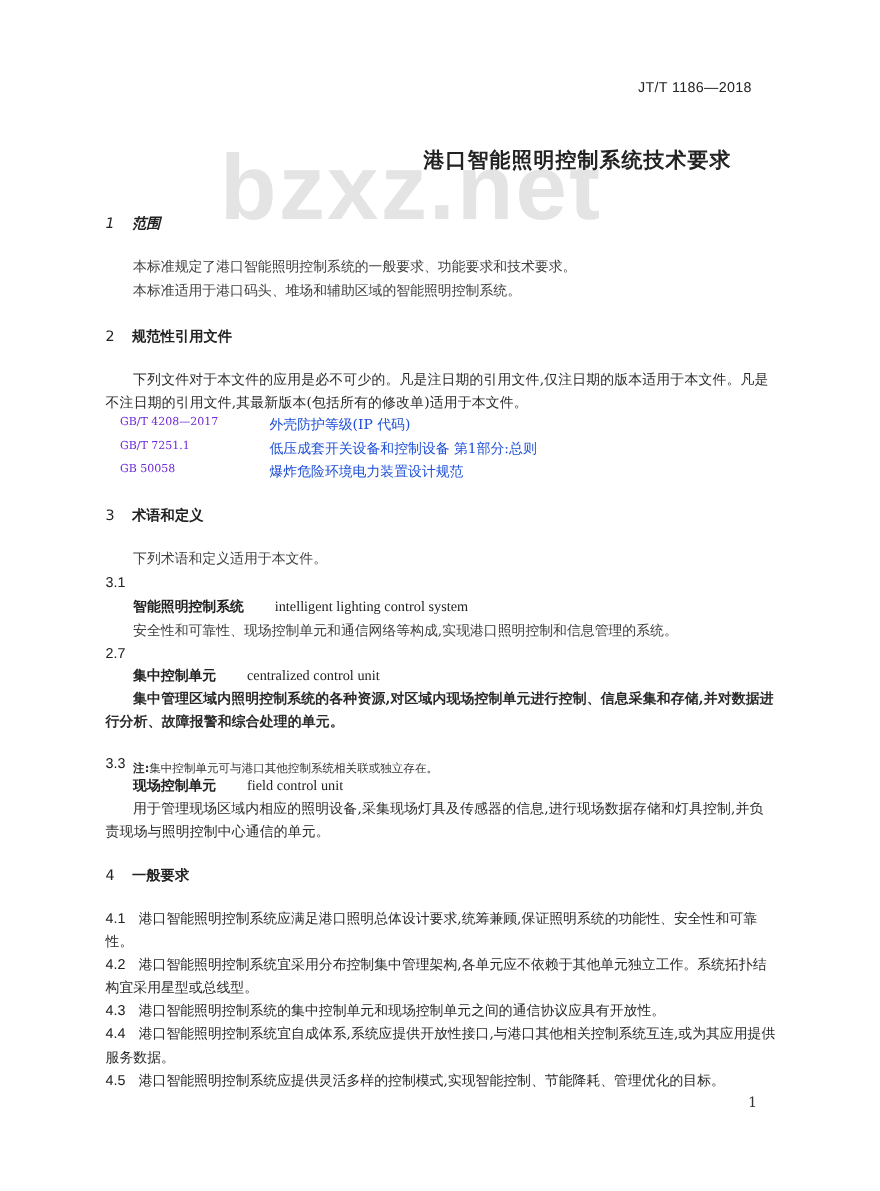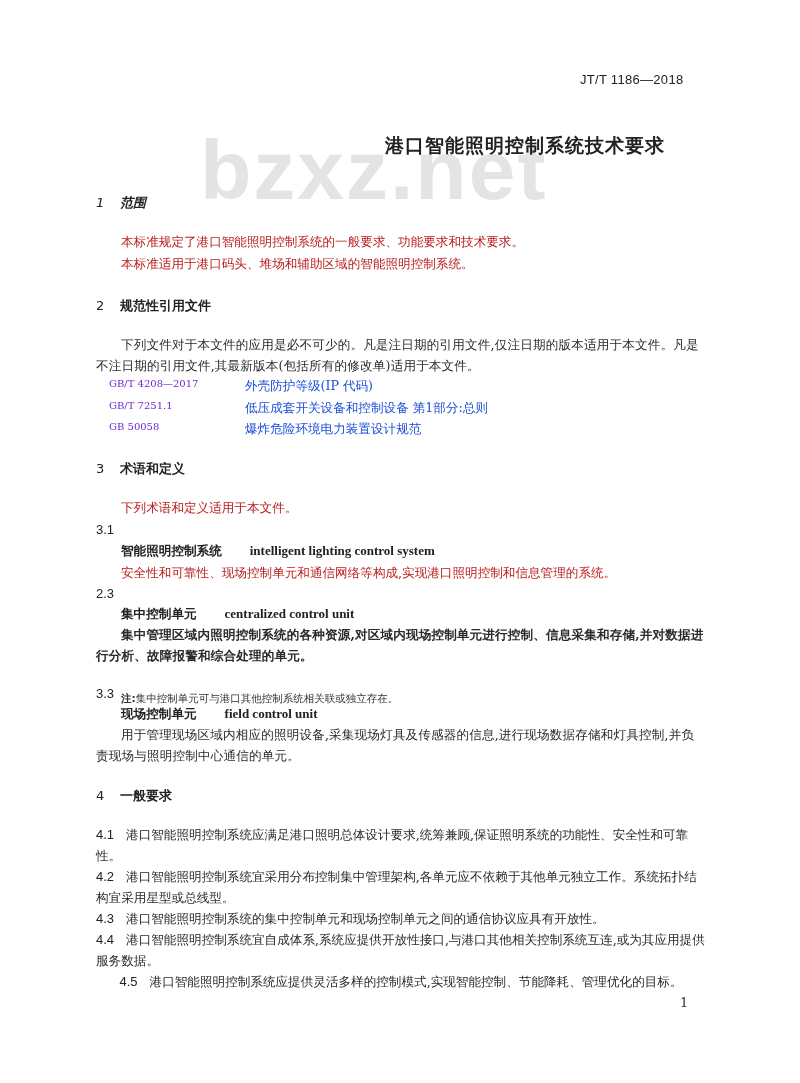--- a/index.html
+++ b/index.html
@@ -24,32 +24,32 @@
   }
   .h1 {
     left: 96px; font-family: "DejaVu Sans", "Liberation Sans", sans-serif;
     font-size: 13px; font-weight: bold; color: #222; z-index: 1;
   }
   .h1 .num { display: inline-block; width: 24px; font-weight: normal; }
   .p {
     left: 96px; width: 610px; font-size: 12.6px; line-height: 21px;
     text-indent: 25px; color: #2a2a2a; letter-spacing: 0.15px; z-index: 1;
   }
-  .line { left: 121px; font-size: 12.6px; color: #b91c1c; z-index: 1; }
+  .line { left: 121px; font-size: 12.6px; color: #404040; z-index: 1; }
   .ref-code { left: 109px; font-size: 10px; color: #6d28d9; }
   .ref-title { left: 245px; font-size: 12.6px; color: #1d4ed8; }
   .clause-no {
     left: 96px; font-family: "Liberation Sans", "DejaVu Sans", sans-serif;
     font-size: 13px; color: #222;
   }
   .term {
     left: 121px; font-size: 12.6px; color: #222;
   }
   .term .zh { font-family: "DejaVu Sans", "Liberation Sans", sans-serif; font-weight: bold; }
-  .term .en { font-family: "Liberation Serif", "DejaVu Serif", serif; font-weight: bold; margin-left: 12px; font-size: 13px; padding-left: 16px; }
+  .term .en { font-family: "Liberation Serif", "DejaVu Serif", serif; font-weight: normal; margin-left: 12px; font-size: 13px; padding-left: 16px; }
   .note { left: 121px; font-size: 10.5px; color: #333; }
   .note b { font-family: "DejaVu Sans", sans-serif; }
   .req-no {
     font-family: "Liberation Sans", "DejaVu Sans", sans-serif; font-size: 13px;
     margin-right: 12px; color: #222;
   }
   .req { left: 96px; width: 610px; font-size: 12.6px; line-height: 21px; color: #2a2a2a; }
   .page-no { left: 680px; top: 995px; font-size: 13px; color: #333; }
 </style>
 </head>
@@ -80,21 +80,21 @@
   <span class="num">3</span><span>术语和定义</span>
 </div>
 <div class="abs line" style="top:500px;">下列术语和定义适用于本文件。</div>
 
 <div class="abs clause-no" style="top:522px;">3.1</div>
 <div class="abs term" style="top:543px;">
   <span class="zh">智能照明控制系统</span><span class="en">intelligent lighting control system</span>
 </div>
 <div class="abs line" style="top:565px;">安全性和可靠性、现场控制单元和通信网络等构成,实现港口照明控制和信息管理的系统。</div>
 
-<div class="abs clause-no" style="top:586px;">2.3</div>
+<div class="abs clause-no" style="top:586px;">2.7</div>
 <div class="abs term" style="top:606px;">
   <span class="zh">集中控制单元</span><span class="en">centralized control unit</span>
 </div>
 <div class="abs p" style="top:624px;font-weight:bold;">集中管理区域内照明控制系统的各种资源,对区域内现场控制单元进行控制、信息采集和存储,并对数据进行分析、故障报警和综合处理的单元。</div>
 <div class="abs note" style="top:692px;">
   <b>注:</b><span>集中控制单元可与港口其他控制系统相关联或独立存在。</span>
 </div>
 
 <div class="abs clause-no" style="top:686px;">3.3</div>
 <div class="abs term" style="top:706px;">
@@ -111,17 +111,17 @@
 </div>
 <div class="abs req" style="top:866px;">
   <span class="req-no">4.2</span><span>港口智能照明控制系统宜采用分布控制集中管理架构,各单元应不依赖于其他单元独立工作。系统拓扑结构宜采用星型或总线型。</span>
 </div>
 <div class="abs req" style="top:908px;">
   <span class="req-no">4.3</span><span>港口智能照明控制系统的集中控制单元和现场控制单元之间的通信协议应具有开放性。</span>
 </div>
 <div class="abs req" style="top:929px;">
   <span class="req-no">4.4</span><span>港口智能照明控制系统宜自成体系,系统应提供开放性接口,与港口其他相关控制系统互连,或为其应用提供服务数据。</span>
 </div>
-<div class="abs req" style="top:971px;text-align:center;">
+<div class="abs req" style="top:971px;">
   <span class="req-no">4.5</span><span>港口智能照明控制系统应提供灵活多样的控制模式,实现智能控制、节能降耗、管理优化的目标。</span>
 </div>
 
 <div class="abs page-no">1</div>
 
 </body></html>

